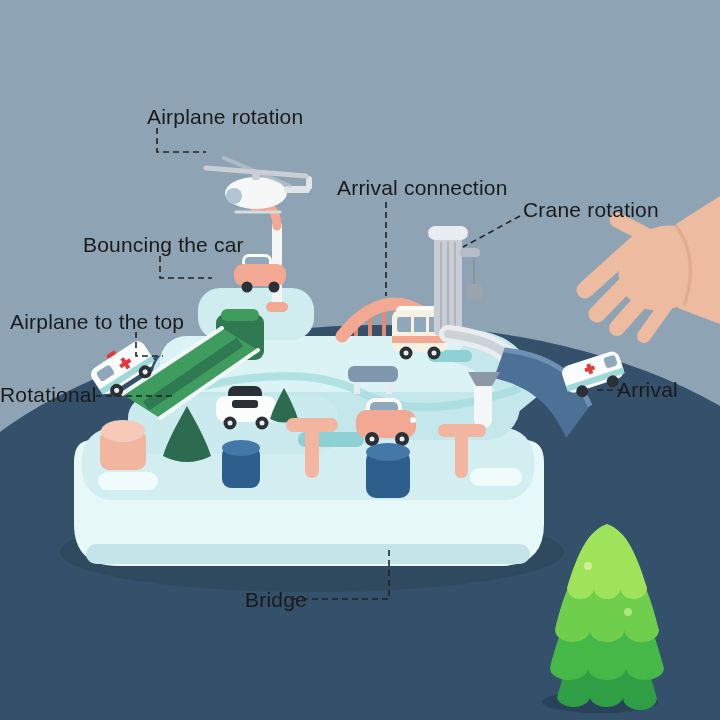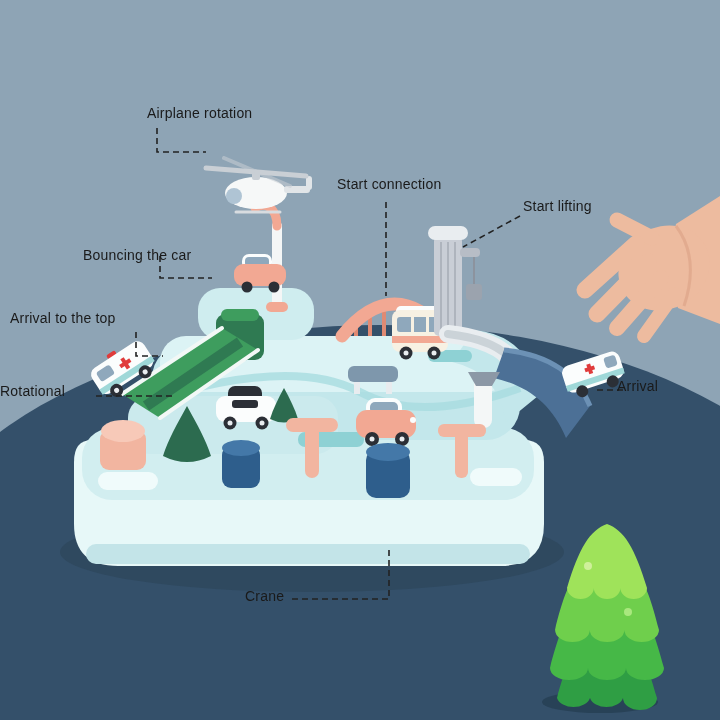--- a/index.html
+++ b/index.html
@@ -5,21 +5,21 @@
   html,body{margin:0;padding:0;background:#666;}
   .stage{
     position:relative;
     width:720px;height:720px;
     overflow:hidden;
     font-family:"Liberation Sans", sans-serif;
   }
   .stage svg{position:absolute;left:0;top:0;}
   .callout-label{
     position:absolute;
-    font-size:14px;
+    font-size:21px;
     line-height:1.15;
     color:#1a1a1a;
     white-space:nowrap;
     font-weight:400;
     letter-spacing:.2px;
   }
 </style>
 </head>
 <body>
 
@@ -224,20 +224,20 @@
     <path d="M136,332 L136,356 L163,356"></path>
     <path d="M96,396 L174,396"></path>
     <path d="M386,202 L386,296"></path>
     <path d="M520,216 L463,247"></path>
     <path d="M623,390 L596,390"></path>
     <path d="M292,599 L389,599 L389,547"></path>
   </g>
 </svg>
 
   <div class="callout-label" style="left:147px;top:105px">Airplane rotation</div>
-  <div class="callout-label" style="left:337px;top:176px">Start connection</div>
-  <div class="callout-label" style="left:523px;top:198px">Start lifting</div>
-  <div class="callout-label" style="left:83px;top:247px">Bouncing the car</div>
-  <div class="callout-label" style="left:10px;top:310px">Arrival to the top</div>
+  <div class="callout-label" style="left:337px;top:176px">Arrival connection</div>
+  <div class="callout-label" style="left:523px;top:198px">Crane rotation</div>
+  <div class="callout-label" style="left:83px;top:233px">Bouncing the car</div>
+  <div class="callout-label" style="left:10px;top:310px">Airplane to the top</div>
   <div class="callout-label" style="left:0;top:383px">Rotational</div>
   <div class="callout-label" style="left:617px;top:378px">Arrival</div>
-  <div class="callout-label" style="left:245px;top:588px">Crane</div>
+  <div class="callout-label" style="left:245px;top:588px">Bridge</div>
 </div>
 
 </body></html>

